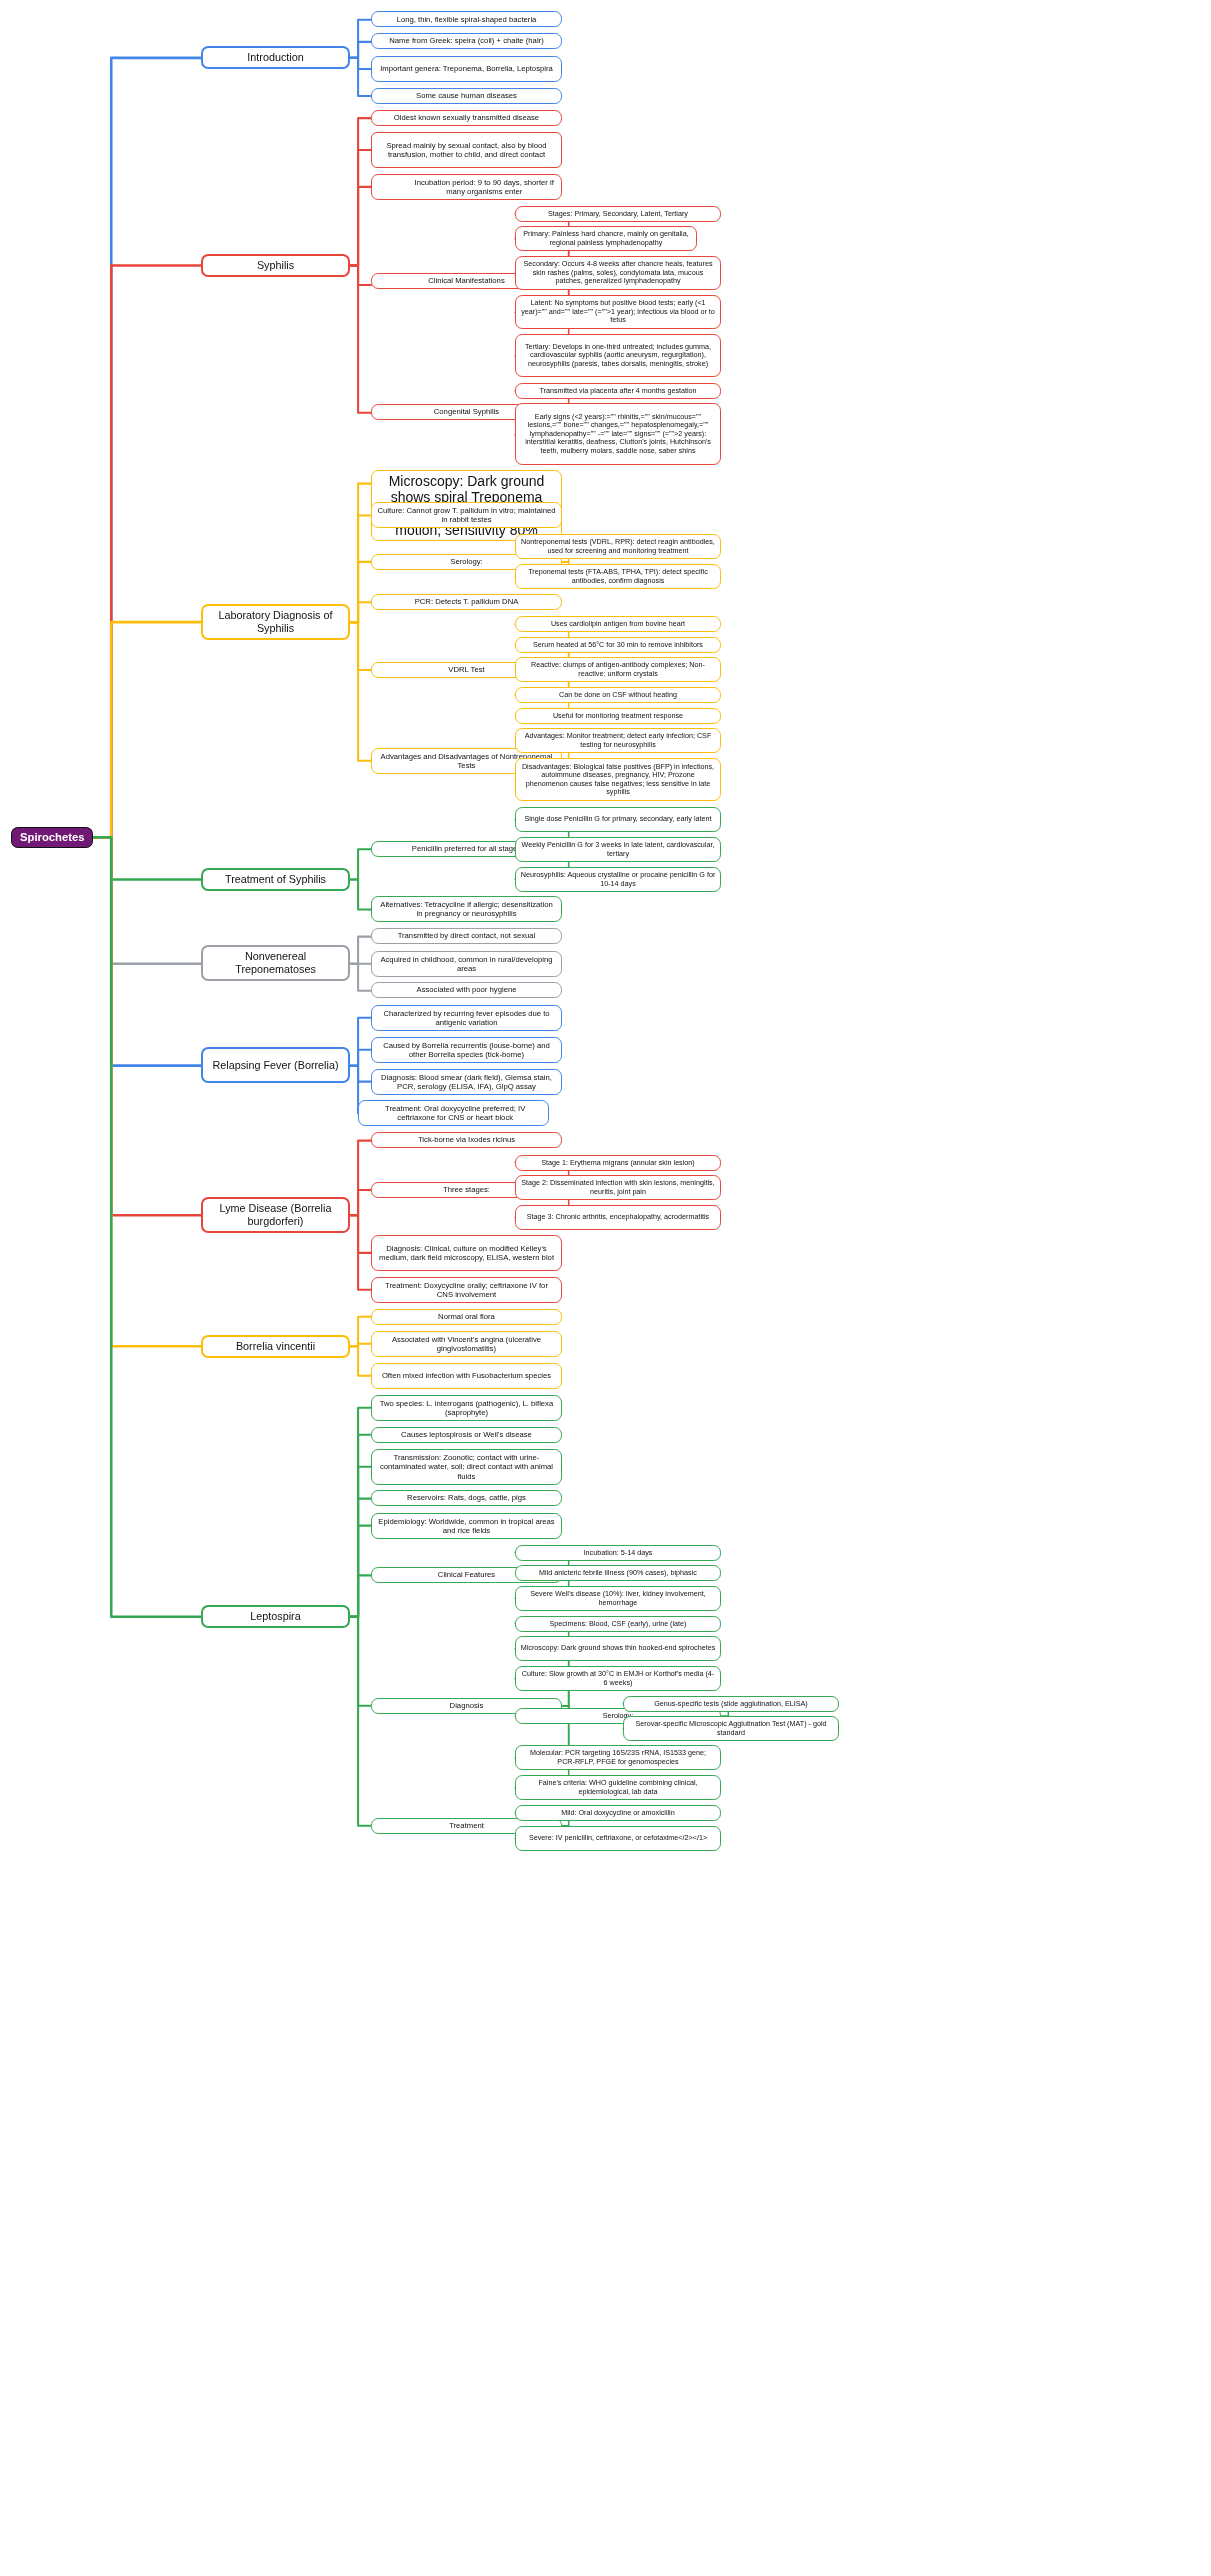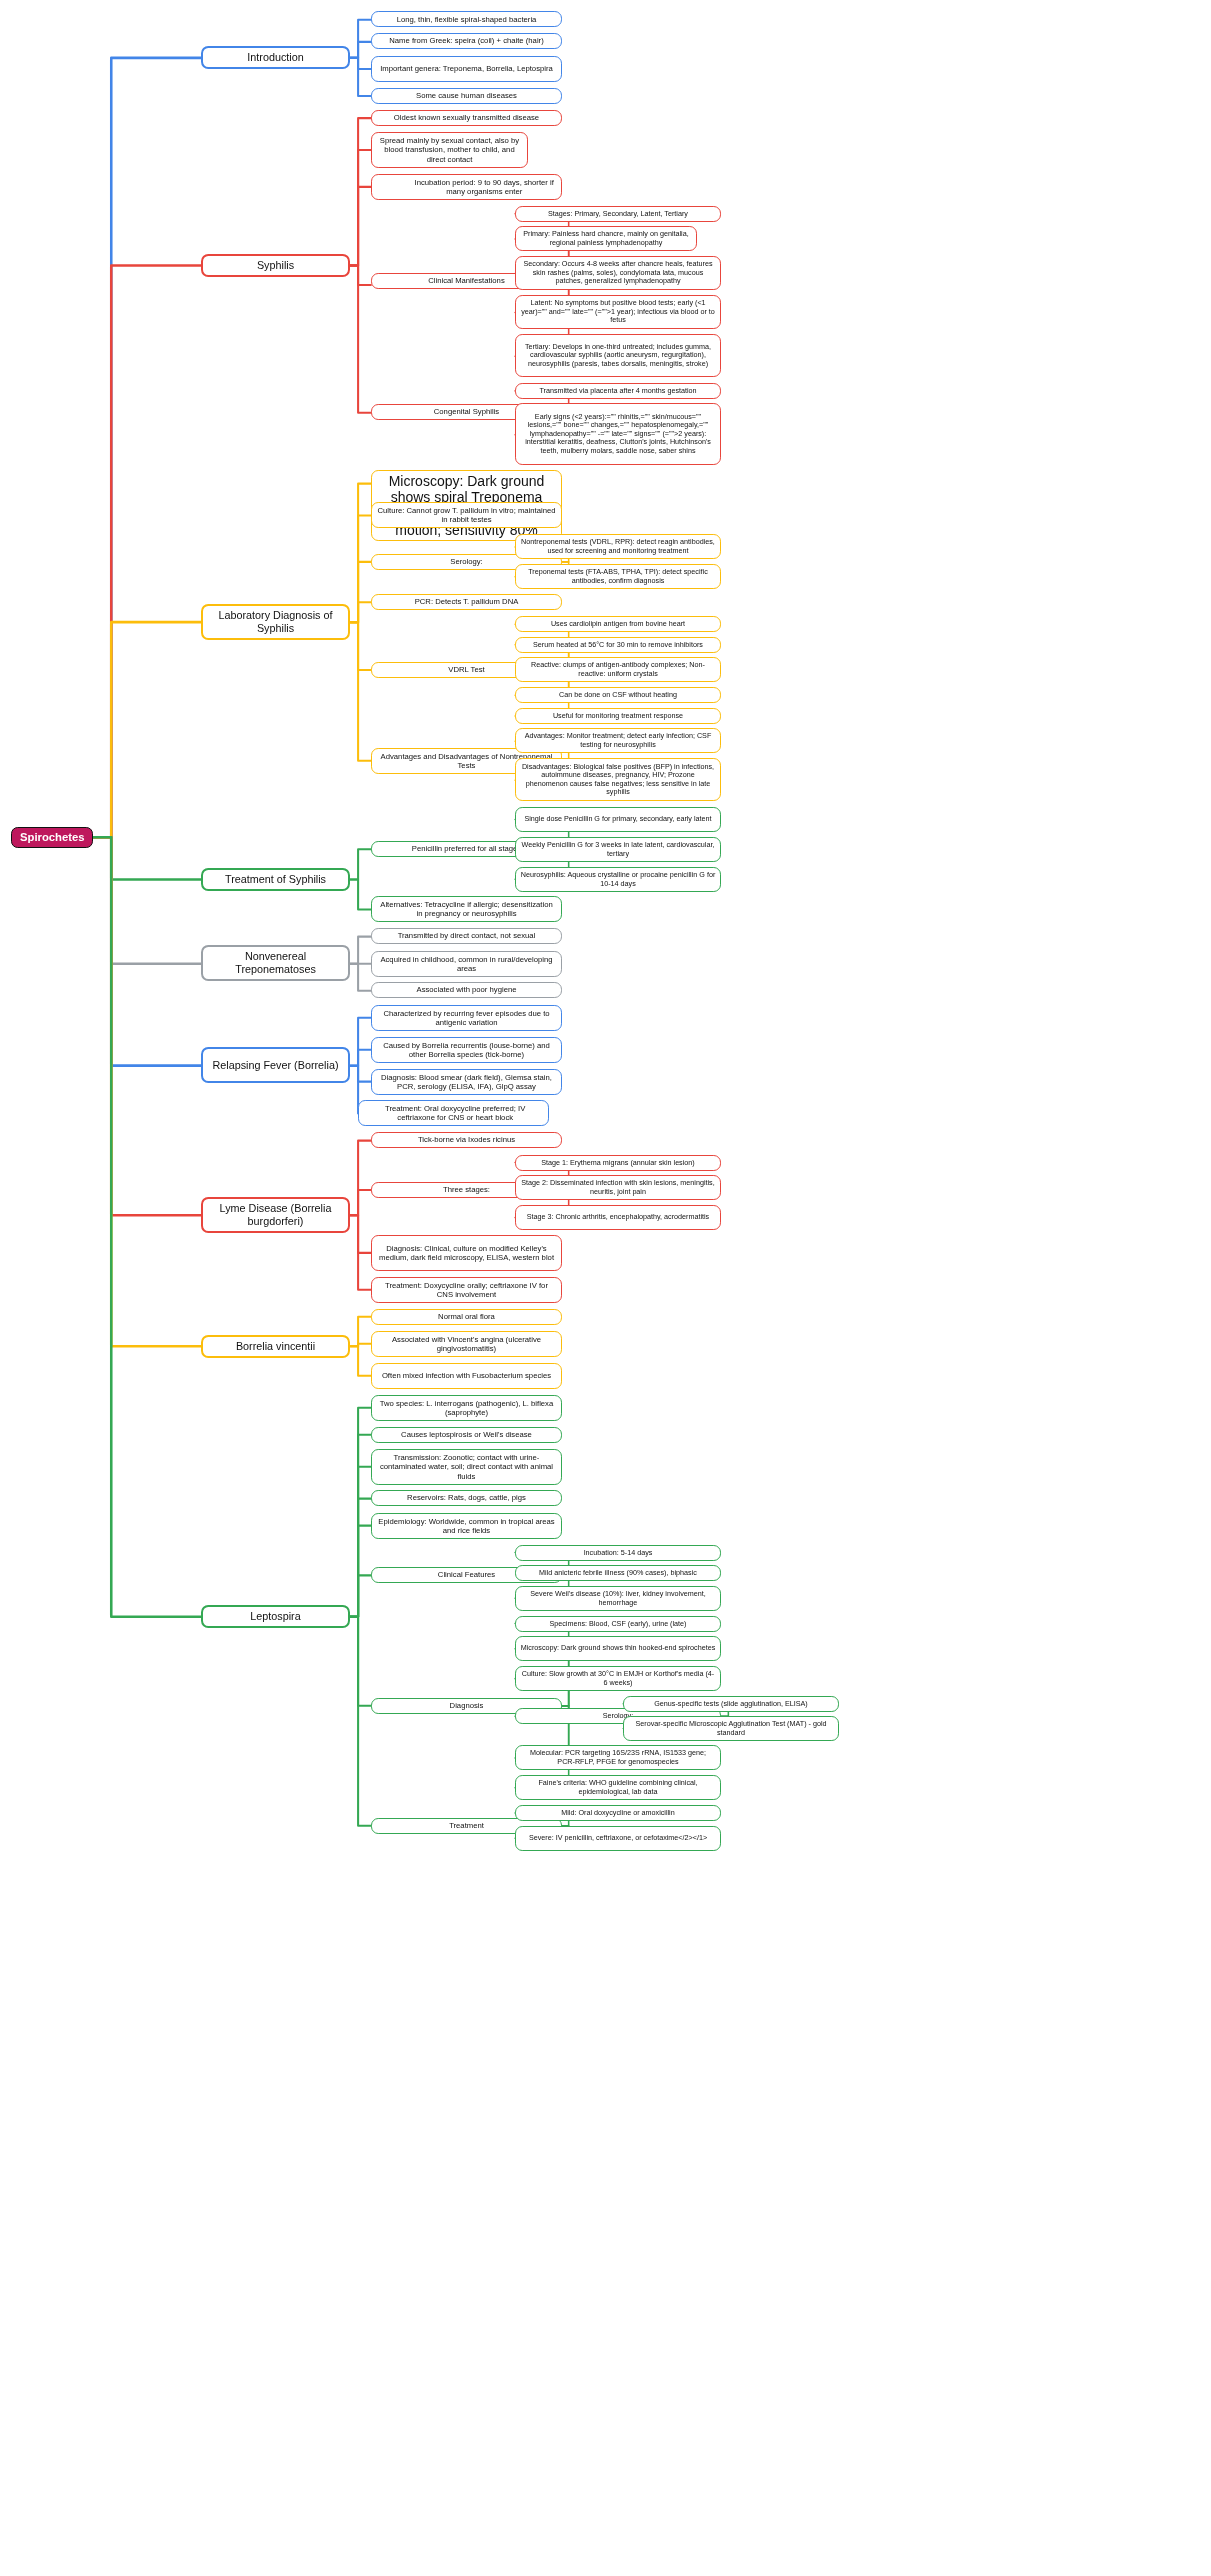--- a/index.html
+++ b/index.html
@@ -21,21 +21,21 @@
     display:flex;
     align-items:center;
     justify-content:center;
     text-align:center;
     color:#111111;
     line-height:1.18;
     padding:1.5px 4.6px;
     z-index:3;
   }
   .root {
-    background:#be185d; color:#ffffff; border:1.5px solid #111111;
+    background:#701a75; color:#ffffff; border:1.5px solid #111111;
     font-size:11.3px; font-weight:bold; border-radius:6.7px;
   }
   .lvl1 { border-width:2.1px; font-size:10.8px; }
   .lvl2 { border-width:1.5px; font-size:7.7px; }
   .lvl3 { border-width:1.5px; font-size:7.2px; }
 </style>
 </head>
 <body>
 
 <div id="canvas">
@@ -142,21 +142,21 @@
       </div>
       <div class="node lvl2" style="border-color: rgb(66, 133, 232); left: 371px; top: 88px; width: 191px; min-height: 16px; font-size: 7.7px;">
         <span>Some cause human diseases</span>
       </div>
       <div class="node lvl1" style="border-color: rgb(232, 69, 60); left: 201px; top: 254px; width: 149px; min-height: 23px; font-size: 10.8px;">
         <span>Syphilis</span>
       </div>
       <div class="node lvl2" style="border-color: rgb(232, 69, 60); left: 371px; top: 110px; width: 191px; min-height: 16px; font-size: 7.7px; text-align: right;">
         <span>Oldest known sexually transmitted disease</span>
       </div>
-      <div class="node lvl2" style="border-color: rgb(232, 69, 60); left: 371px; top: 132px; width: 157px; min-height: 36px; font-size: 7.7px;">
+      <div class="node lvl2" style="border-color: rgb(232, 69, 60); left: 371px; top: 132px; width: 191px; min-height: 36px; font-size: 7.7px; border-radius: 6px;">
         <span>Spread mainly by sexual contact, also by blood transfusion, mother to child, and direct contact</span>
       </div>
       <div class="node lvl2" style="border-color: rgb(232, 69, 60); left: 371px; top: 174px; width: 191px; min-height: 26px; font-size: 7.7px; padding-left: 40px;">
         <span>Incubation period: 9 to 90 days, shorter if many organisms enter</span>
       </div>
       <div class="node lvl2" style="border-color: rgb(232, 69, 60); left: 371px; top: 273px; width: 191px; min-height: 16px; font-size: 7.7px;">
         <span>Clinical Manifestations</span>
       </div>
       <div class="node lvl3" style="border-color: rgb(232, 69, 60); left: 515px; top: 206px; width: 206px; min-height: 15.5px; font-size: 7.2px;">
         <span>Stages: Primary, Secondary, Latent, Tertiary</span>

